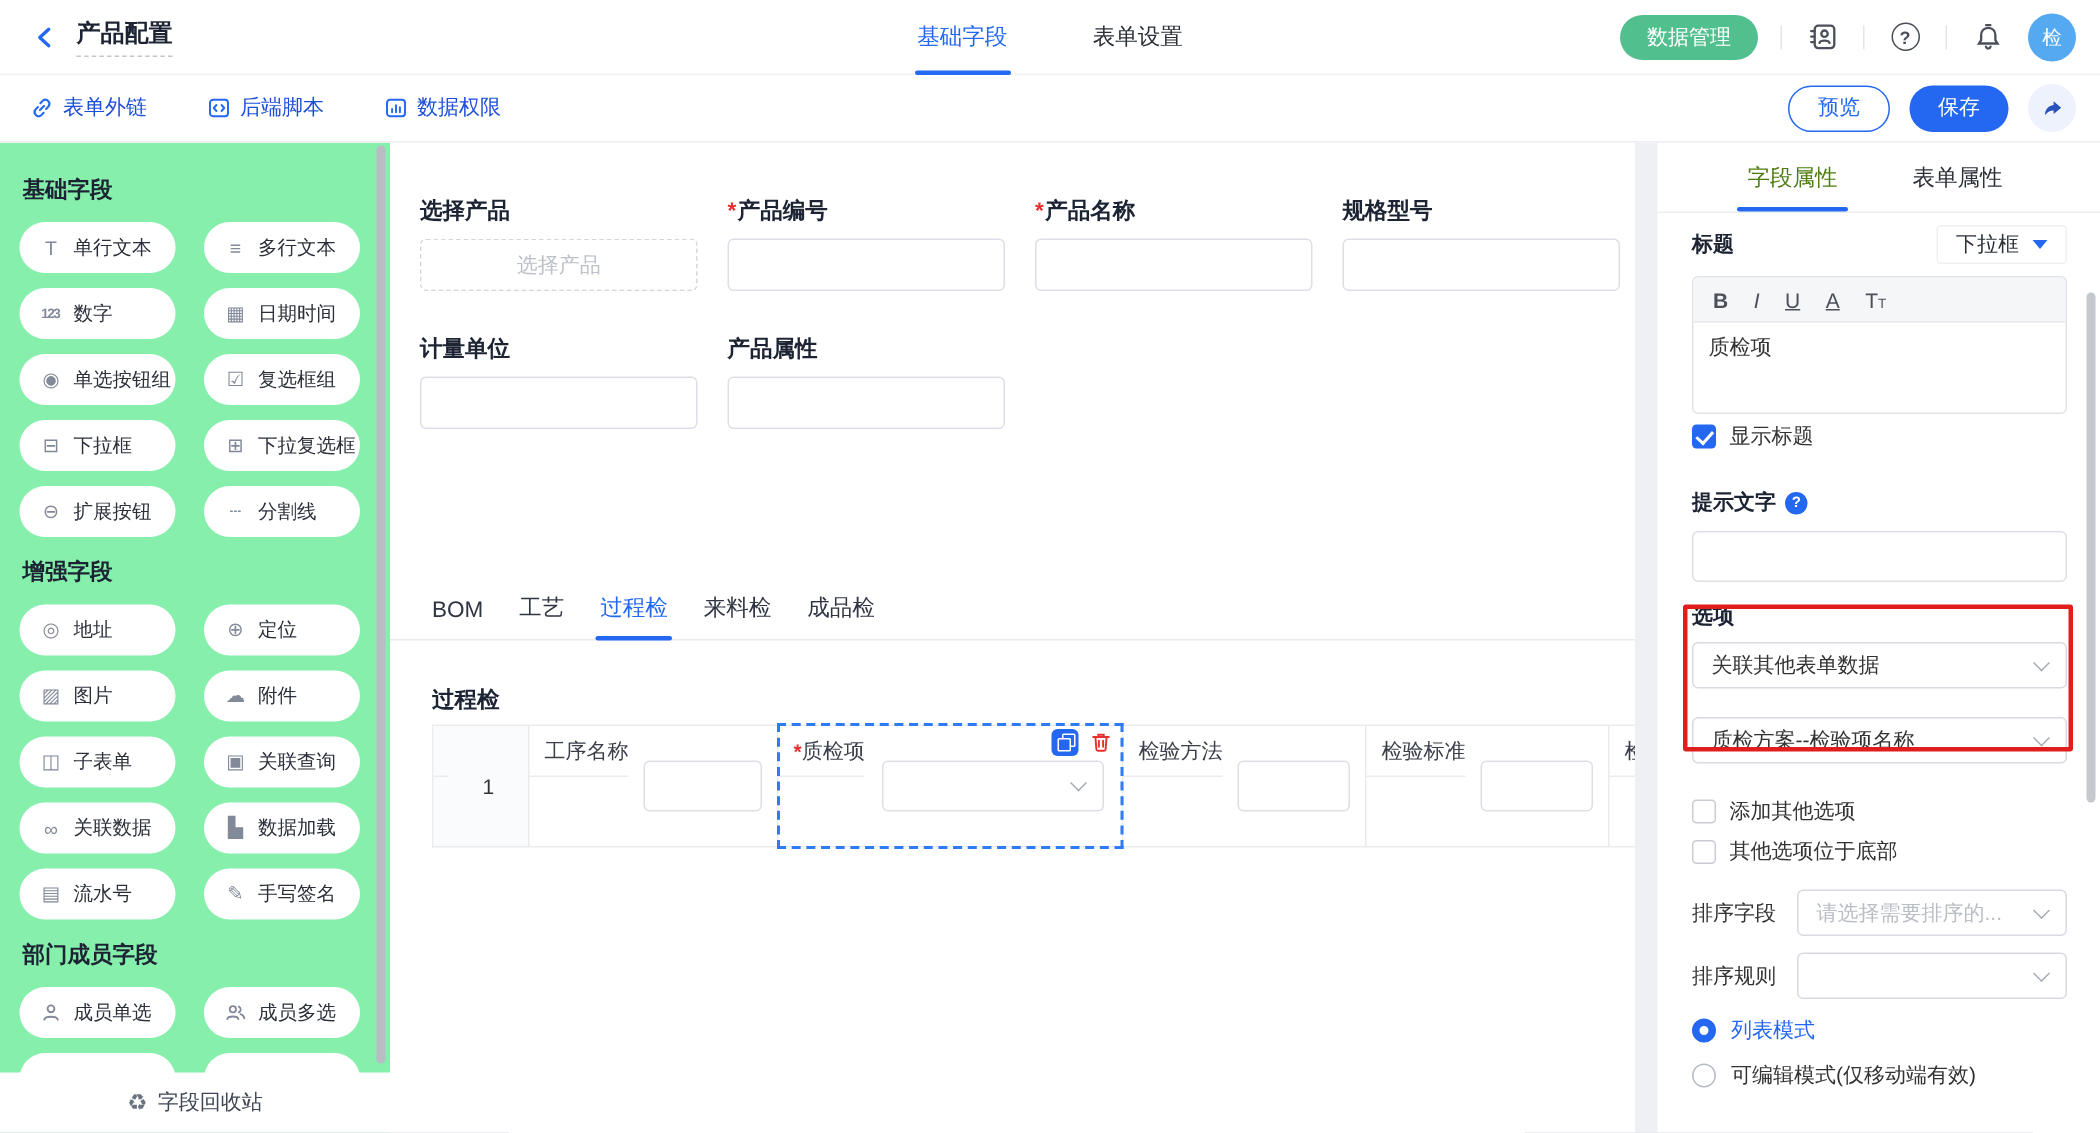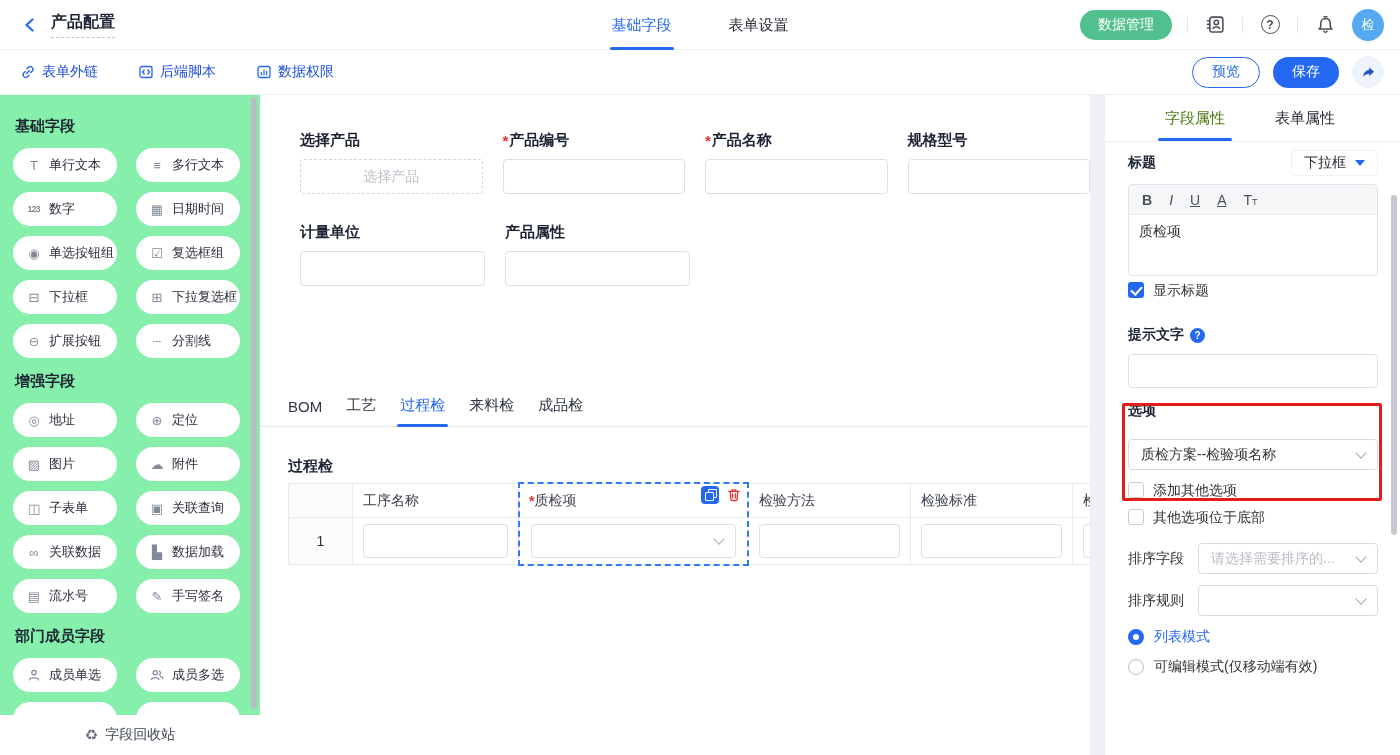--- a/index.html
+++ b/index.html
@@ -37,35 +37,35 @@
   .pill-grid{display:flex;flex-wrap:wrap;gap:10px 19px;margin-bottom:14px}
   .pill{width:104px;height:34px;background:#fff;border-radius:17px;display:flex;align-items:center;gap:7px;padding-left:12px;font-size:13px;color:#2a2f3a;cursor:grab;white-space:nowrap}
   .pill .pic{width:17px;color:#828a99;font-size:13px;display:flex;justify-content:center;flex:none;letter-spacing:-1px}
   .pic.num{font-size:9px;font-weight:bold}
   .recycle-bar{position:absolute;left:0;bottom:0;width:260px;height:40px;background:#fff;display:flex;align-items:center;justify-content:center;gap:7px;color:#3f4654;font-size:14px;z-index:3;cursor:pointer}
   .recycle-glyph{color:#6b7280;font-size:15px}
   .sb-thumb{position:absolute;right:3px;top:2px;width:6px;height:612px;background:#b9bcc3;border-radius:3px;cursor:pointer}
 
   
   .canvas{position:absolute;left:260px;top:95px;width:830px;height:660px;background:#fff;overflow:hidden}
-  .frow{display:flex;gap:20px;padding-left:40px}
+  .frow{display:flex;gap:20px;padding-left:20px}
   .frow1{margin-top:36px}
   .frow2{margin-top:29px}
   .field{width:185px}
   .flabel{font-size:15px;font-weight:bold;color:#1c2433;margin-bottom:9px;display:flex;gap:1px;align-items:center}
   .req{color:#e5302f;font-weight:bold}
   .finput{height:35px;border:1px solid #dcdfe6;border-radius:4px;background:#fff;cursor:text}
   .finput.dashed{border:1px dashed #d4d7dd;display:flex;align-items:center;justify-content:center;color:#bcc0c8;font-size:14px;cursor:pointer}
   .ctabs{position:absolute;left:0;right:0;top:290px;height:42px;display:flex;align-items:flex-end;gap:24px;padding-left:28px;border-bottom:1px solid #e8eaee}
   .ctab{padding-bottom:11px;font-size:15px;color:#2f3542;position:relative;cursor:pointer}
   .ctab.active{color:#2468f2}
   .ctab.active::after{content:"";position:absolute;left:-3px;right:-3px;bottom:-1px;height:3px;background:#2468f2;border-radius:2px}
   .csec-title{position:absolute;left:28px;top:362px;font-size:15px;font-weight:bold;color:#1c2433}
   .ctable{position:absolute;left:28px;top:388px;width:802px;height:82px;display:flex;border-top:1px solid #ebebee;border-left:1px solid #ebebee;border-bottom:1px solid #ebebee;background:#fff}
-  .col{border-right:1px solid #ebebee;display:flex;flex-direction:column;flex:none}
+  .col{border-right:1px solid #ebebee;display:flex;flex-direction:row;flex:none}
   .col .h{height:34px;display:flex;align-items:center;padding-left:10px;font-size:14px;color:#3a3f4a;border-bottom:1px solid #ebebee;overflow:hidden;white-space:nowrap}
   .col .b{flex:1;display:flex;align-items:center;padding:0 10px;overflow:hidden}
   .col.idx{width:64px;background:#fafbfc}
   .col.idx .b{justify-content:center;padding:0}
   .cell-input{height:34px;border:1px solid #dcdfe6;border-radius:4px;width:100%;background:#fff;position:relative;flex:none;cursor:text}
   .chev{width:8px;height:8px;border-right:1.6px solid #a7abb3;border-bottom:1.6px solid #a7abb3;transform:rotate(45deg);margin-top:-4px;flex:none}
   .cell-select{display:flex;align-items:center;justify-content:flex-end;padding-right:12px;cursor:pointer}
   .sel-overlay{position:absolute;left:258px;top:387px;width:231px;height:84px;border:2px dashed #2f7bf5;z-index:3}
   .sel-icons{position:absolute;right:5px;top:2px;display:flex;gap:7px;align-items:center}
   .ic-copy{width:18px;height:18px;background:#2468f2;border-radius:4px;position:relative;cursor:pointer}
@@ -83,32 +83,32 @@
   .prow-title{display:flex;align-items:center;justify-content:space-between;height:26px}
   .plabel-bold{font-size:14px;font-weight:bold;color:#1c2433}
   .ftype-select{height:26px;border:1px solid #eef0f3;border-radius:3px;display:flex;align-items:center;gap:9px;padding:0 12px;font-size:14px;color:#2a2f38;cursor:pointer}
   .caret-dn{width:0;height:0;border-left:5px solid transparent;border-right:5px solid transparent;border-top:6px solid #2468f2}
   .editor{margin-top:8px;border:1px solid #e0e3e8;border-radius:4px;overflow:hidden}
   .editor-bar{height:30px;background:#f5f6f8;border-bottom:1px solid #e6e8ec;display:flex;align-items:center;gap:17px;padding-left:13px;color:#4a4f58;font-size:14px}
   .eb{cursor:pointer}
   .eb.b{font-weight:bold}.eb.i{font-style:italic}.eb.u{text-decoration:underline}.eb.a{text-decoration:underline}
   .eb small{font-size:9px}
   .editor-body{height:60px;padding:8px 10px;font-size:14px;color:#333;cursor:text}
-  .chkrow{display:flex;gap:9px;font-size:14px;color:#333}
+  .chkrow{display:flex;align-items:center;gap:9px;font-size:14px;color:#333}
   .chk{width:16px;height:16px;border-radius:3px;flex:none;cursor:pointer}
   .chk.on{background:#2468f2;position:relative}
   .chk.on::after{content:"";position:absolute;left:5px;top:2px;width:5px;height:9px;border-right:2px solid #fff;border-bottom:2px solid #fff;transform:rotate(42deg)}
   .chk.off{border:1px solid #c9ccd3;background:#fff}
   .hint-row{display:flex;gap:6px;align-items:center;margin-top:26px}
   .qmark{width:15px;height:15px;border-radius:50%;background:#2468f2;color:#fff;font-size:10px;font-weight:bold;display:flex;align-items:center;justify-content:center;cursor:pointer}
   .pinput{margin-top:10px;height:34px;border:1px solid #dcdfe6;border-radius:4px;cursor:text}
   .opt-label{margin-top:14px}
   .pselect{height:31px;border:1px solid #d7dae0;border-radius:4px;display:flex;align-items:center;justify-content:space-between;padding:0 12px;font-size:14px;color:#333;background:#fff;cursor:pointer}
   .sel1{margin-top:8px}.sel2{margin-top:19px}
-  .chk1{margin-top:12px}.chk2{margin-top:9px}
+  .chk1{margin-top:23px}.chk2{margin-top:9px}
   .sort-row{display:flex;align-items:center;gap:12px;font-size:14px;color:#333}
   .sort1{margin-top:16px}.sort2{margin-top:11px}
   .sort-row .pselect{flex:1;margin:0}
   .sort-row .lab{width:58px;flex:none}
   .ph{color:#b9bdc5}
   .mode-label{margin-top:21px}
   .mode-row{display:flex;gap:10px;align-items:center;margin-top:12px;font-size:14px}
   .radio{width:16px;height:16px;border-radius:50%;flex:none;cursor:pointer}
   .radio.on{border:5px solid #2468f2;background:#fff}
   .radio.off{border:1px solid #b9bdc5;background:#fff}
@@ -455,20 +455,24 @@
       <div class="chkrow" style="margin-top:6px">
         <span class="chk on"></span>
         <span>显示标题</span>
       </div>
       <div class="hint-row">
         <span class="plabel-bold">提示文字</span>
         <span class="qmark">?</span>
       </div>
       <div class="pinput"></div>
       <div class="plabel-bold opt-label">选项</div>
+      <div class="pselect sel1">
+        <span>关联其他表单数据</span>
+        <span class="chev"></span>
+      </div>
       <div class="pselect sel2">
         <span>质检方案--检验项名称</span>
         <span class="chev"></span>
       </div>
       <div class="red-box"></div>
       <div class="chkrow chk1">
         <span class="chk off"></span>
         <span>添加其他选项</span>
       </div>
       <div class="chkrow chk2">

